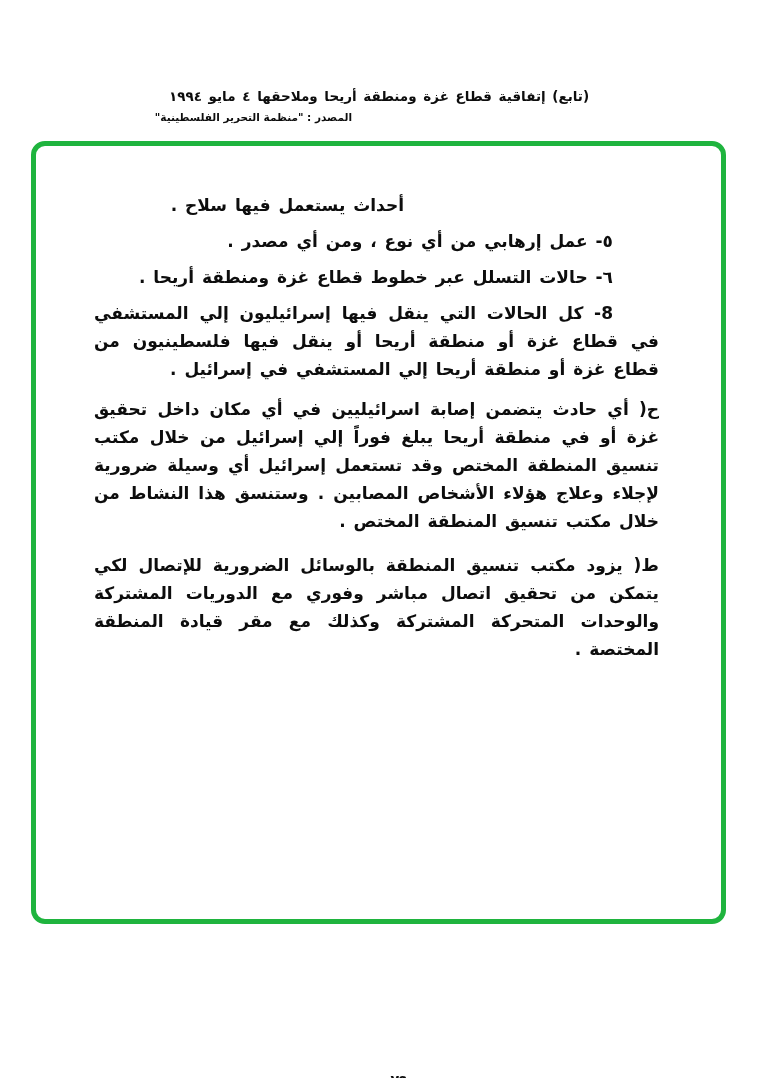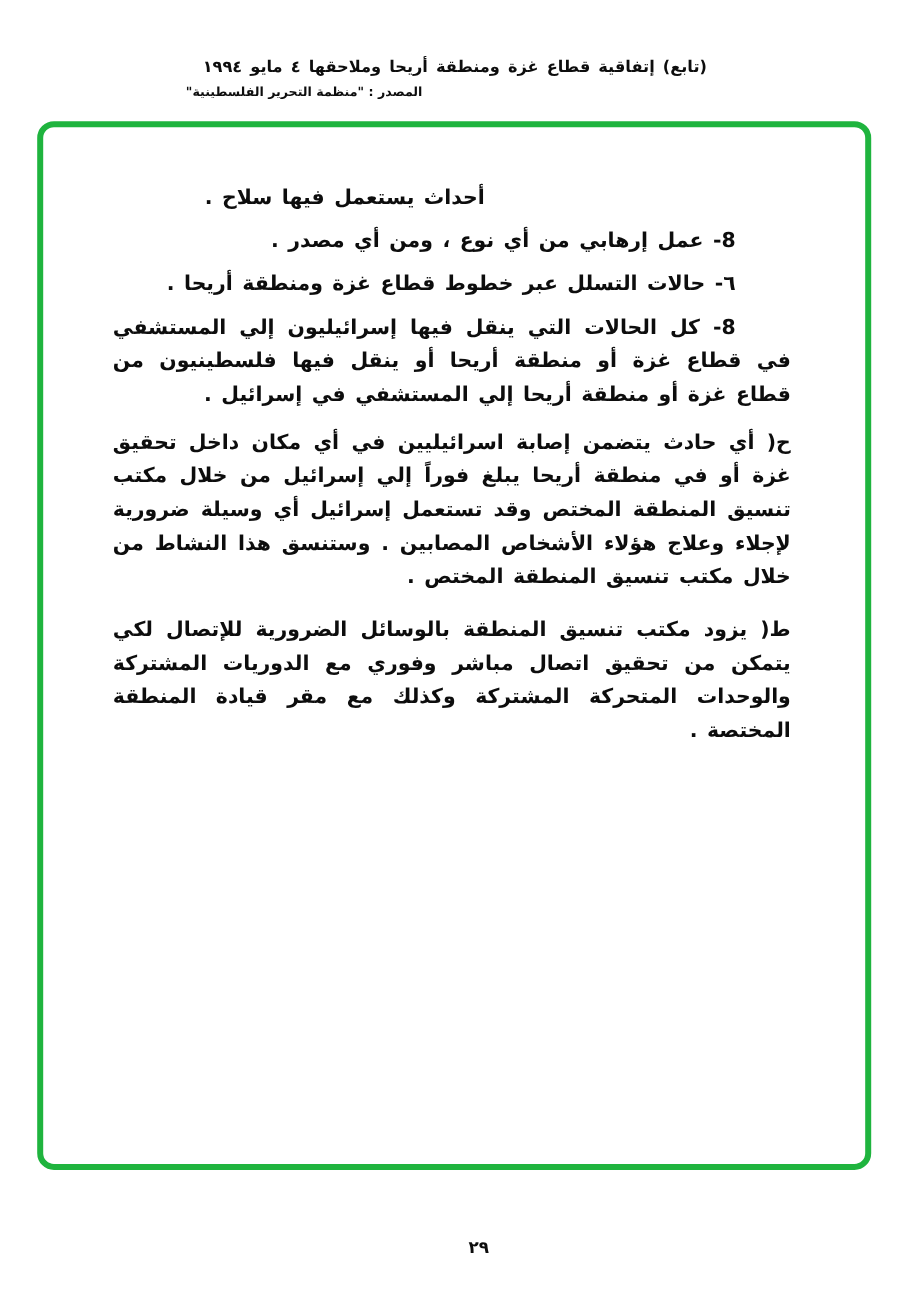--- a/index.html
+++ b/index.html
@@ -13,20 +13,21 @@
     overflow: hidden;
   }
   .page {
     width: 758px;
     height: 1078px;
     position: relative;
     background: #ffffff;
   }
   .header {
     padding-top: 48px;
+    margin-top: 40px;
   }
   .header-title {
     direction: rtl;
     text-align: center;
     font-size: 13.5px;
     font-weight: bold;
     word-spacing: 2px;
     color: #0d0d0d;
   }
   .header-source {
@@ -37,21 +38,21 @@
     font-size: 10.5px;
     font-weight: bold;
     color: #0d0d0d;
     white-space: nowrap;
   }
   .green-box {
     position: absolute;
     left: 31px;
     top: 101px;
     width: 695px;
-    height: 874px;
+    height: 783px;
     border: 5px solid #701a75;
     border-radius: 14px;
     background: #ffffff;
   }
   .doc-body {
     direction: rtl;
     padding: 45px 62px 0 58px;
   }
   .doc-body p {
     direction: rtl;
@@ -96,21 +97,21 @@
 <div class="page">
 
   <div class="header">
     <div class="header-title" lang="ar">(تابع) إتفاقية قطاع غزة ومنطقة أريحا وملاحقها ٤ مايو ١٩٩٤</div>
     <div class="header-source" lang="ar">المصدر : "منظمة التحرير الفلسطينية"</div>
   </div>
 
   <div class="green-box" style="border-color: rgb(31, 180, 62);">
     <div class="doc-body">
       <p class="cont" lang="ar">أحداث يستعمل فيها سلاح .</p>
-      <p class="num" lang="ar">8- عمل إرهابي من أي نوع ، ومن أي مصدر .</p>
+      <p class="num" lang="ar">٥- عمل إرهابي من أي نوع ، ومن أي مصدر .</p>
       <p class="num" lang="ar">٦- حالات التسلل عبر خطوط قطاع غزة ومنطقة أريحا .</p>
       <p class="num multi" lang="ar">8- كل الحالات التي ينقل فيها إسرائيليون إلي المستشفي في قطاع غزة أو منطقة أريحا أو ينقل فيها فلسطينيون من قطاع غزة أو منطقة أريحا إلي المستشفي في إسرائيل .</p>
       <p class="let" lang="ar">ح( أي حادث يتضمن إصابة اسرائيليين في أي مكان داخل تحقيق غزة أو في منطقة أريحا يبلغ فوراً إلي إسرائيل من خلال مكتب تنسيق المنطقة المختص وقد تستعمل إسرائيل أي وسيلة ضرورية لإجلاء وعلاج هؤلاء الأشخاص المصابين . وستنسق هذا النشاط من خلال مكتب تنسيق المنطقة المختص .</p>
       <p class="let" lang="ar">ط( يزود مكتب تنسيق المنطقة بالوسائل الضرورية للإتصال لكي يتمكن من تحقيق اتصال مباشر وفوري مع الدوريات المشتركة والوحدات المتحركة المشتركة وكذلك مع مقر قيادة المنطقة المختصة .</p>
     </div>
   </div>
 
   <div class="footer-pageno" lang="ar">٢٩</div>
 
 </div>

